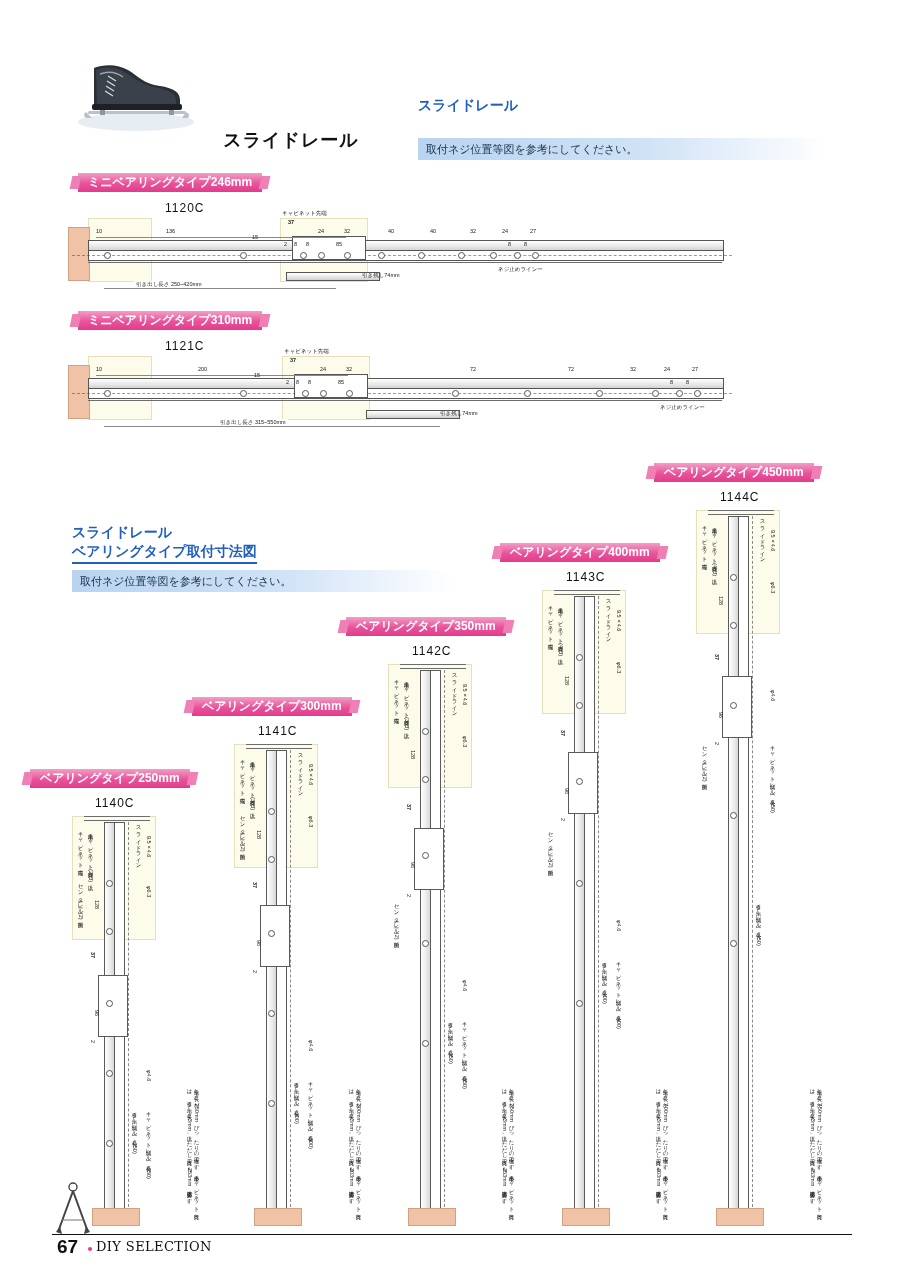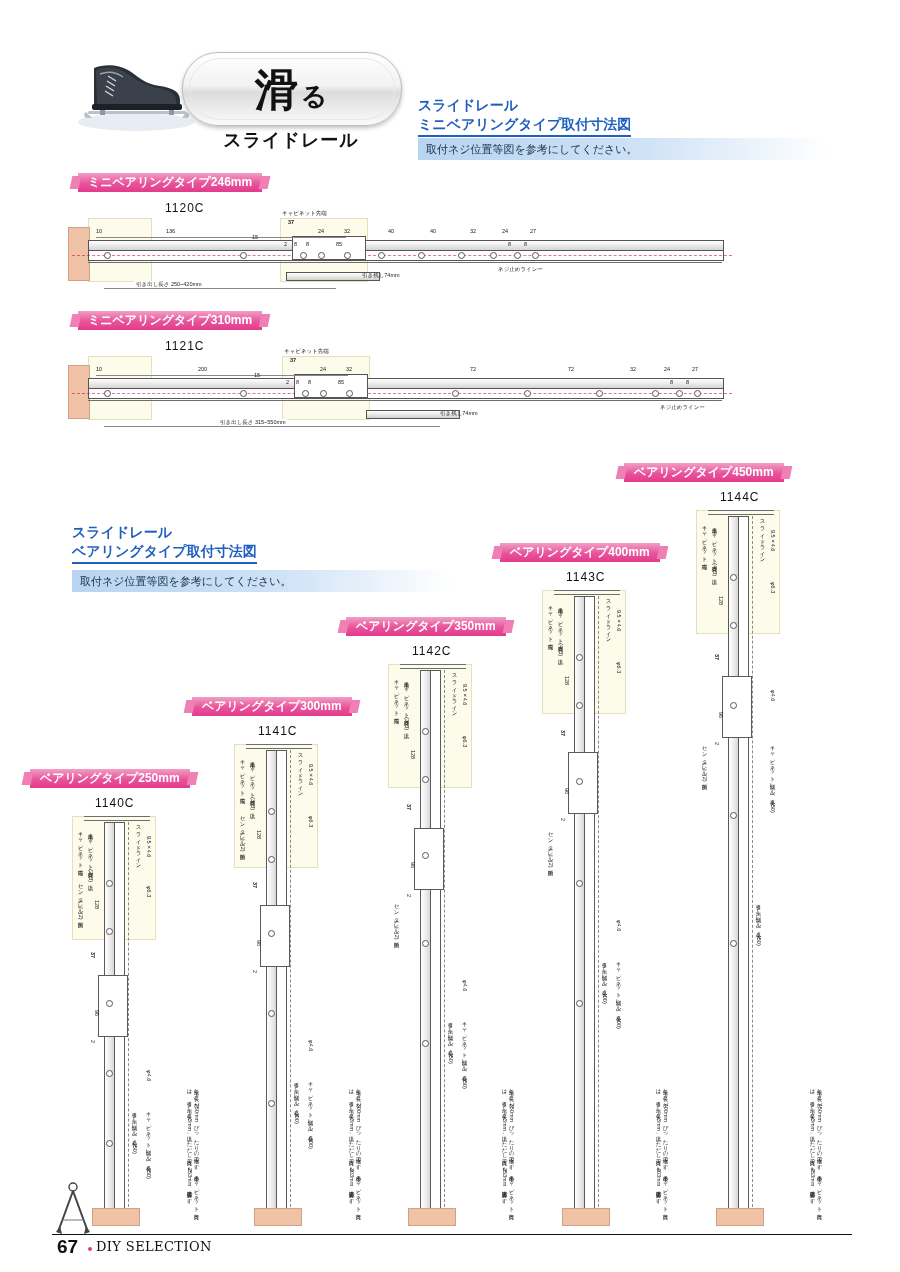--- a/index.html
+++ b/index.html
@@ -119,31 +119,24 @@
       </g>
       <rect x="22" y="56" width="90" height="6" rx="2" fill="#1d2026"></rect>
       <rect x="18" y="63" width="98" height="3" rx="1.5" fill="#b9c2cb"></rect>
       <path d="M16 64 q-4 3 0 6 l6 0 z" fill="#b9c2cb"></path>
       <path d="M116 64 q5 2 2 6 l-6 0 z" fill="#b9c2cb"></path>
       <rect x="30" y="62" width="5" height="5" fill="#8f98a2"></rect>
       <rect x="99" y="62" width="5" height="5" fill="#8f98a2"></rect>
     </svg>
   </div>
 
-  <div class="namebadge">
-    <div class="inner"></div>
-    <div class="kanji">
-      <span>滑</span><span class="small">る</span>
-    </div>
-  </div>
   <div class="badge-caption">スライドレール</div>
 
   <div class="bluehead" style="left:418px;top:96px;">
     <div>スライドレール</div>
-    <div class="l2">ミニベアリングタイプ取付寸法図</div>
   </div>
   <div class="bluebar" style="left:418px;top:138px;width:410px;">取付ネジ位置等図を参考にしてください。</div>
 
   <div class="ribbon" style="left:78px;top:173px;">ミニベアリングタイプ246mm</div>
   <div class="modelno" style="left:165px;top:201px;">1120C</div>
 
   <div class="panel" style="left:88px;top:218px;width:62px;height:62px;"></div>
   <div class="panel" style="left:280px;top:218px;width:86px;height:62px;"></div>
 
   <div>
@@ -381,21 +374,21 @@
     <div class="vtxt" style="left:616px;top:920px;">φ4.6</div>
     <div class="vtxt" style="left:616px;top:958px;">キャビネット側レール (長さ400)</div>
     <div class="vtxt" style="left:602px;top:958px;">引き出し側レール (長さ400)</div>
     <div class="vtxt" style="left:564px;top:676px;">128</div>
     <div class="vtxt" style="left:564px;top:788px;">96</div>
     <div class="vtxt b" style="left:560px;top:730px;">37</div>
     <div class="vtxt" style="left:560px;top:818px;">2</div>
     <div class="vtxt" style="left:644px;top:1085px;max-height:135px;white-space:normal;width:26px;">引出し長さが400mmぴったりの場合です。最小キャビネット奥行は、引き出し長さ+3mm以上、ただし奥行でも403mm以上 必要です。</div>
   </div>
 
-  <div class="ribbon" style="left:624px;top:463px;">ベアリングタイプ450mm</div>
+  <div class="ribbon" style="left:654px;top:463px;">ベアリングタイプ450mm</div>
   <div class="modelno" style="left:720px;top:490px;">1144C</div>
 
   <div class="vpanel" style="left:696px;top:510px;width:82px;height:122px;"></div>
   <div>
     <div class="hline" style="left:708px;top:510px;width:66px;"></div>
     <div class="hline" style="left:708px;top:514px;width:66px;"></div>
     <div class="vrailg" style="left:728px;top:516px;width:10px;height:706px;"></div>
     <div class="vrail" style="left:738px;top:516px;width:9px;height:706px;"></div>
     <div class="dashv" style="left:752px;top:516px;height:706px;"></div>
     <div class="vrail" style="left:722px;top:676px;width:28px;height:60px;"></div>

